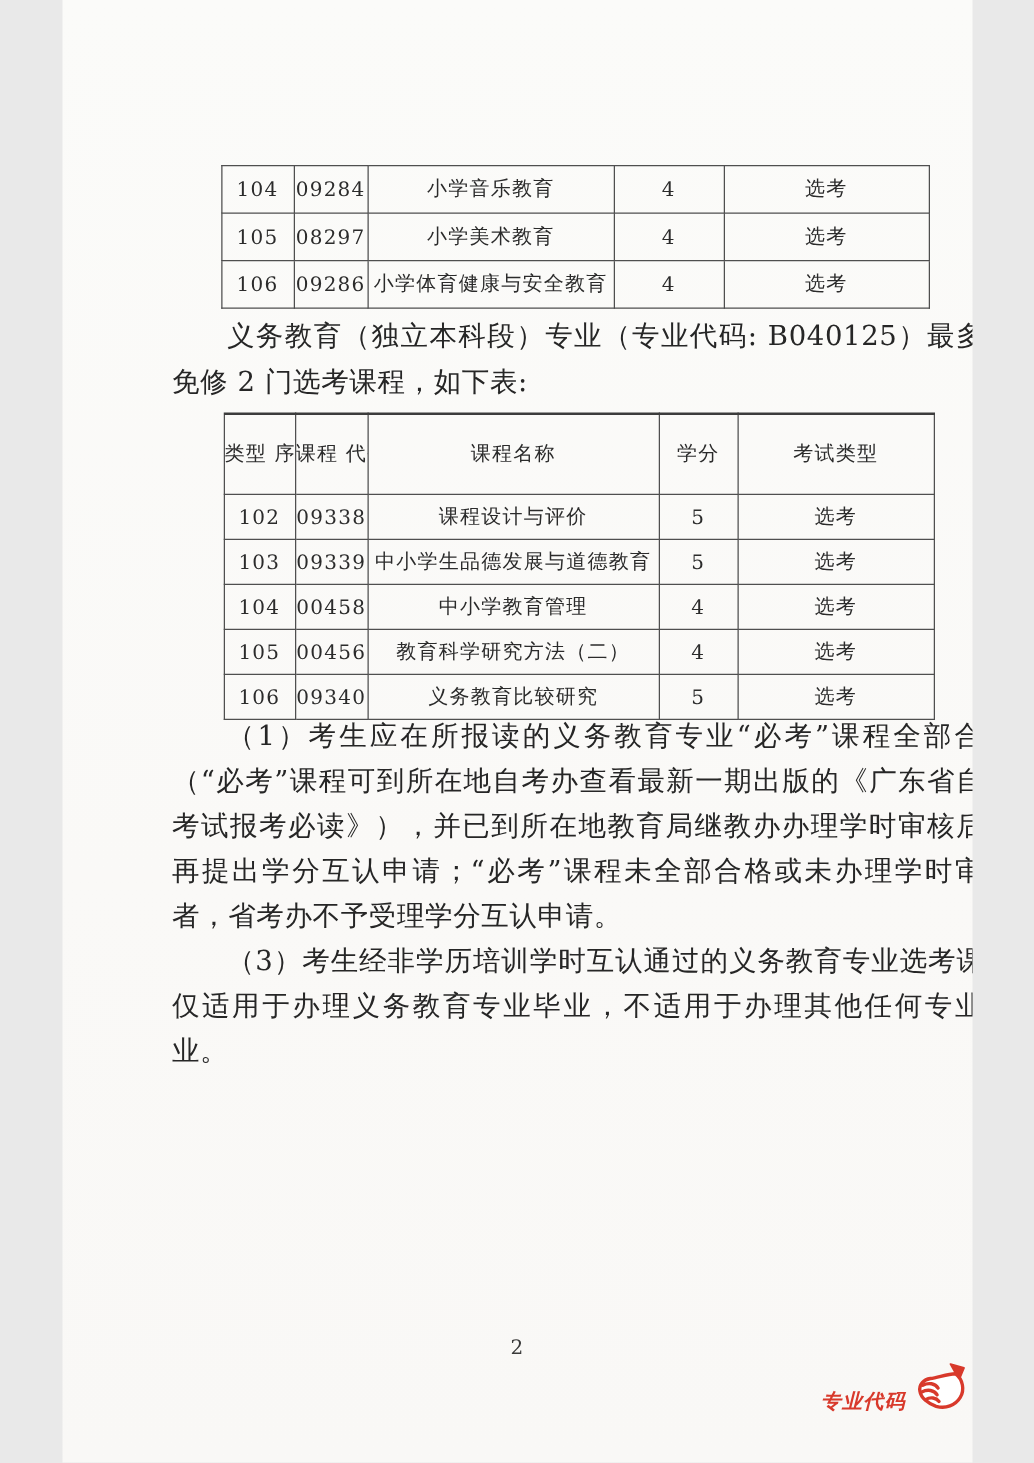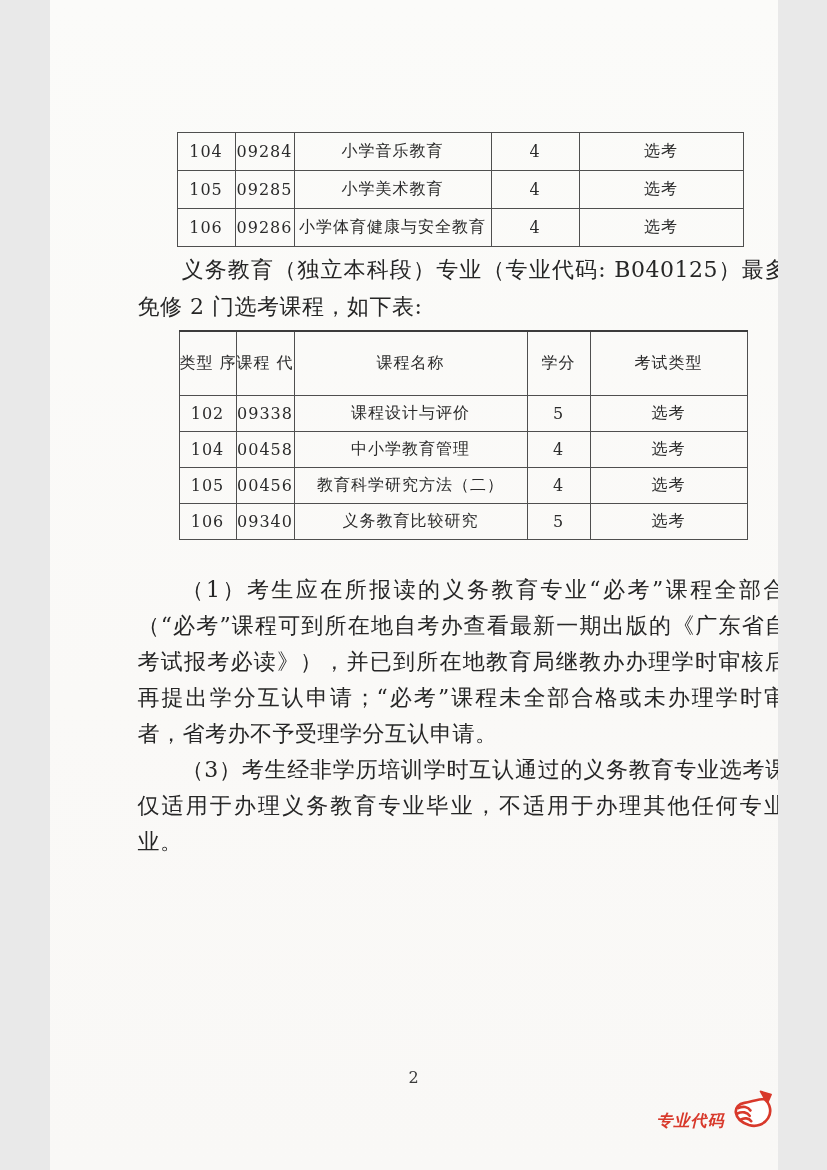--- a/index.html
+++ b/index.html
@@ -104,21 +104,21 @@
     <tbody>
       <tr>
         <td>104</td>
         <td>09284</td>
         <td class="name-cell">小学音乐教育</td>
         <td>4</td>
         <td>选考</td>
       </tr>
       <tr>
         <td>105</td>
-        <td>09285</td>
+        <td>08297</td>
         <td class="name-cell">小学美术教育</td>
         <td>4</td>
         <td>选考</td>
       </tr>
       <tr>
         <td>106</td>
         <td>09286</td>
         <td class="name-cell">小学体育健康与安全教育</td>
         <td>4</td>
         <td>选考</td>
@@ -149,20 +149,27 @@
         <th>考试类型</th>
       </tr>
       <tr class="body-row">
         <td>102</td>
         <td>09338</td>
         <td class="name-cell">课程设计与评价</td>
         <td>5</td>
         <td>选考</td>
       </tr>
       <tr class="body-row">
+        <td>103</td>
+        <td>09339</td>
+        <td class="name-cell">中小学生品德发展与道德教育</td>
+        <td>5</td>
+        <td>选考</td>
+      </tr>
+      <tr class="body-row">
         <td>104</td>
         <td>00458</td>
         <td class="name-cell">中小学教育管理</td>
         <td>4</td>
         <td>选考</td>
       </tr>
       <tr class="body-row">
         <td>105</td>
         <td>00456</td>
         <td class="name-cell">教育科学研究方法（二）</td>

